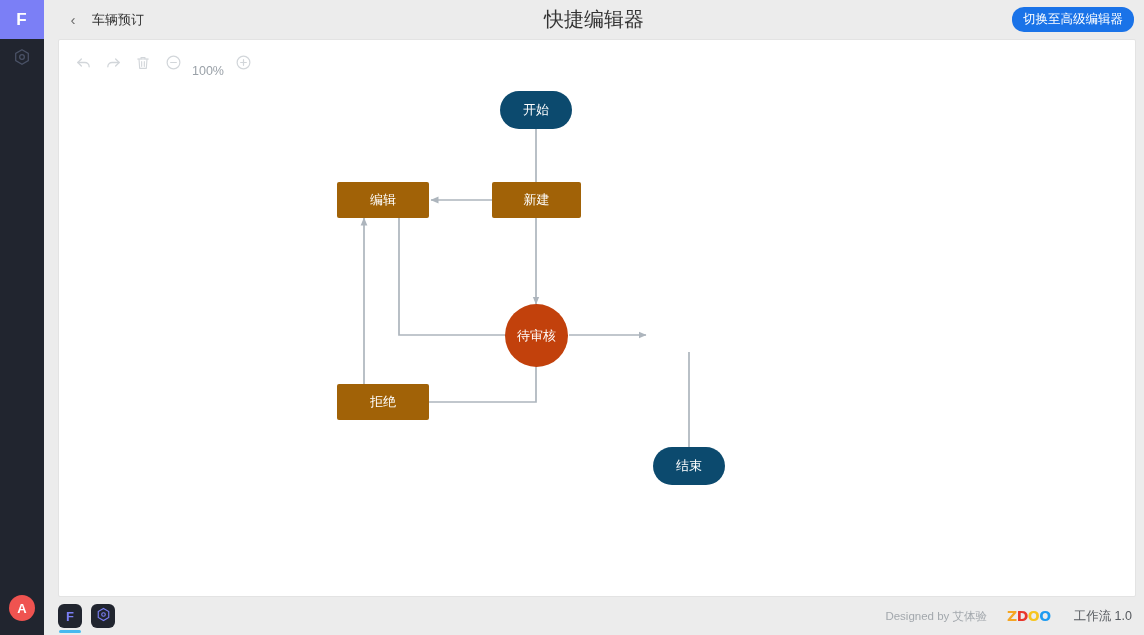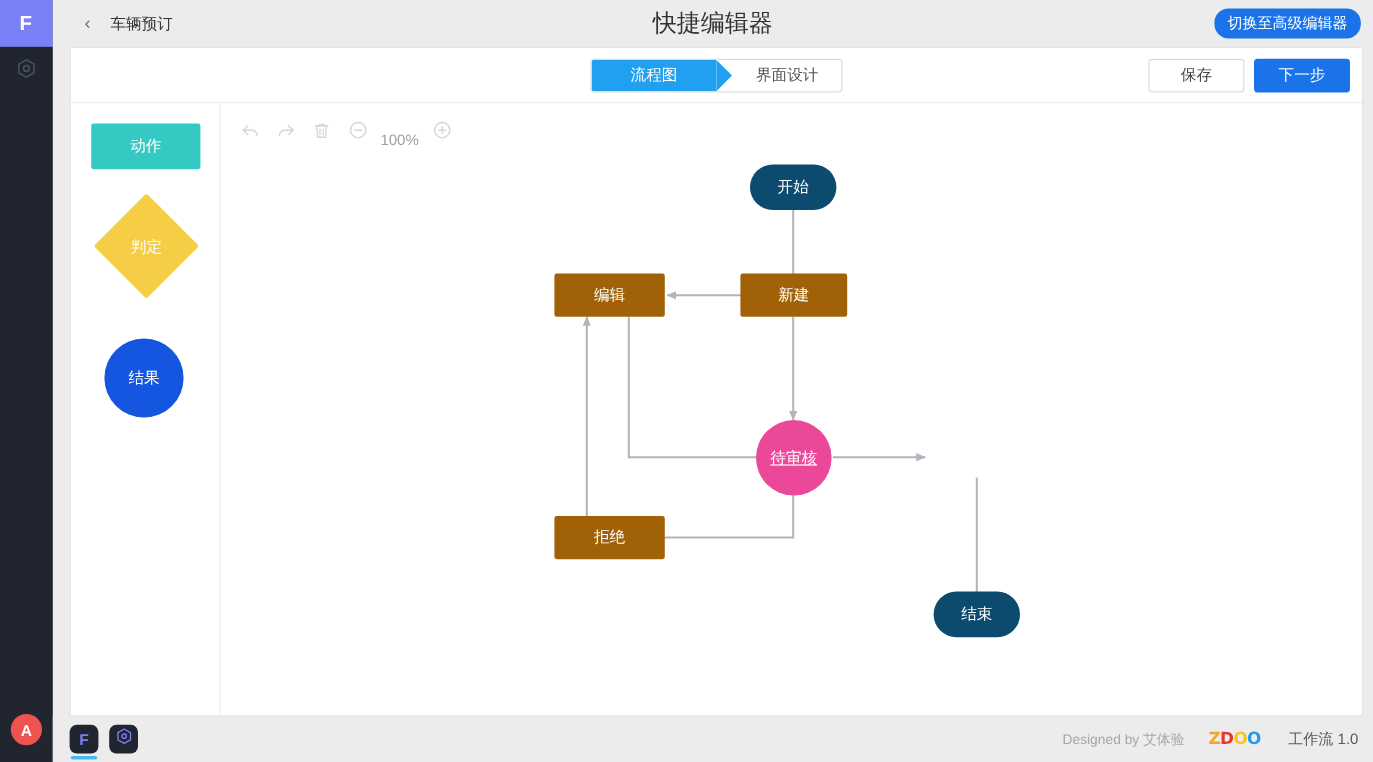--- a/index.html
+++ b/index.html
@@ -199,21 +199,21 @@
 
   
   .node {
     position: absolute;
     display: flex; align-items: center; justify-content: center;
     color: #ffffff; font-size: 13px;
     cursor: move; user-select: none;
   }
   .node.terminal { background: #0c4a6e; border-radius: 22px; }
   .node.action   { background: #a16207; border-radius: 2px; }
-  .node.state    { background: #ec4899; border-radius: 50%; text-decoration: underline; }
+  .node.state    { background: #c2410c; border-radius: 50%; }
 
   
   .footer {
     position: absolute; left: 44px; bottom: 0;
     width: 1100px; height: 38px;
     background: #ececec;
     display: flex; align-items: center;
   }
   .dock { display: flex; gap: 9px; margin-left: 14px; }
   .dock-item {
@@ -258,41 +258,23 @@
 
   <div class="topbar">
     <div class="back-icon">‹</div>
     <div class="topbar-title">车辆预订</div>
     <div class="topbar-center">快捷编辑器</div>
     <button class="btn-advanced">切换至高级编辑器</button>
   </div>
 
   <div class="panel">
 
-    <div class="panel-head">
-      <div class="tabs">
-        <div class="tab first">流程图</div>
-        <div class="tab second">界面设计</div>
-      </div>
-      <div class="head-actions">
-        <button class="btn-save">保存</button>
-        <button class="btn-next">下一步</button>
-      </div>
-    </div>
 
     <div class="panel-body">
 
-      <div class="palette">
-        <div class="shape-rect">动作</div>
-        <div class="shape-diamond-wrap">
-          <div class="shape-diamond"></div>
-          <div class="shape-diamond-label">判定</div>
-        </div>
-        <div class="shape-circle">结果</div>
-      </div>
 
       <div class="canvas-wrap">
 
         <div class="toolbar">
           <button class="tool-btn">
             <span>
               <svg width="17" height="17" viewBox="0 0 24 24" fill="none" stroke="currentColor" stroke-width="1.8" stroke-linecap="round" stroke-linejoin="round">
                 <path d="M9 7L4 12l5 5"></path>
                   <path d="M4 12h10a6 6 0 0 1 6 6"></path>
               </svg>

